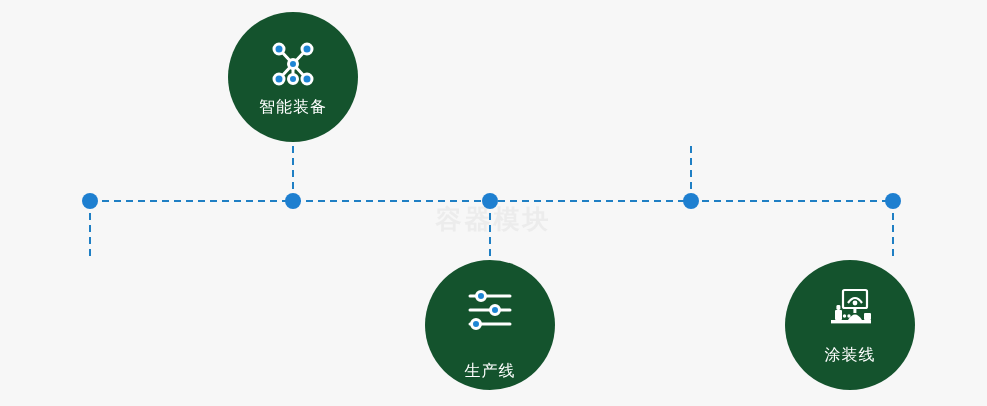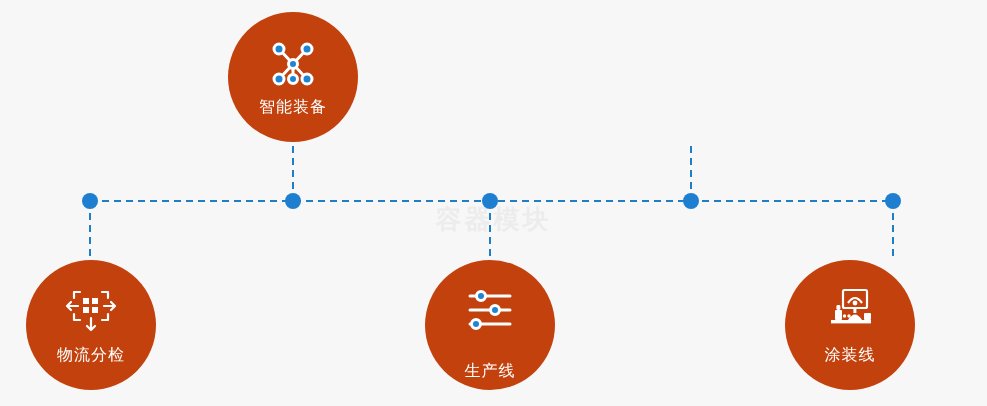--- a/index.html
+++ b/index.html
@@ -36,21 +36,21 @@
     color: #ececec;
     font-weight: 700;
     user-select: none;
     white-space: nowrap;
   }
   .node {
     position: absolute;
     width: 130px;
     height: 130px;
     border-radius: 50%;
-    background: #c2410c;
+    background: #14532d;
     display: flex;
     flex-direction: column;
     align-items: center;
     justify-content: flex-start;
   }
   .node .ico {
     margin-top: 26px;
     width: 52px;
     height: 52px;
     display: block;
@@ -104,40 +104,20 @@
         <circle cx="12" cy="41" r="5"></circle>
         <circle cx="40" cy="41" r="5"></circle>
         <circle cx="26" cy="26" r="4.5"></circle>
         <circle cx="26" cy="41" r="4.5"></circle>
       </g>
     </svg>
     <div class="caption">智能装备</div>
   </div>
 
 
-  <div class="node bottom" style="left:26px; top:260px;">
-    <svg class="ico" viewBox="0 0 52 52">
-      <g fill="none" stroke="#ffffff" stroke-width="2.2" stroke-linecap="round" stroke-linejoin="round">
-        <path d="M15 8 h-6 v6"></path>
-        <path d="M37 8 h6 v6"></path>
-        <path d="M15 36 h-6 v-6"></path>
-        <path d="M37 36 h6 v-6"></path>
-        <path d="M3 22 h10 M6 18 l-4 4 l4 4"></path>
-        <path d="M49 22 h-10 M46 18 l4 4 l-4 4"></path>
-        <path d="M26 34 v12 M22 42 l4 4 l4 -4"></path>
-      </g>
-      <g fill="#ffffff">
-        <rect x="18" y="14" width="6" height="6"></rect>
-        <rect x="27" y="14" width="6" height="6"></rect>
-        <rect x="18" y="23" width="6" height="6"></rect>
-        <rect x="27" y="23" width="6" height="6"></rect>
-      </g>
-    </svg>
-    <div class="caption">物流分检</div>
-  </div>
 
   <div class="node bottom" style="left:425px; top:260px;gap:16px;">
     <svg class="ico" viewBox="0 0 52 52">
       <g stroke="#ffffff" stroke-width="3" stroke-linecap="round" fill="none">
         <line x1="6" y1="12" x2="46" y2="12"></line>
         <line x1="6" y1="26" x2="46" y2="26"></line>
         <line x1="6" y1="40" x2="46" y2="40"></line>
       </g>
       <g fill="#1e85d4" stroke="#ffffff" stroke-width="3">
         <circle cx="17" cy="12" r="4.5"></circle>

